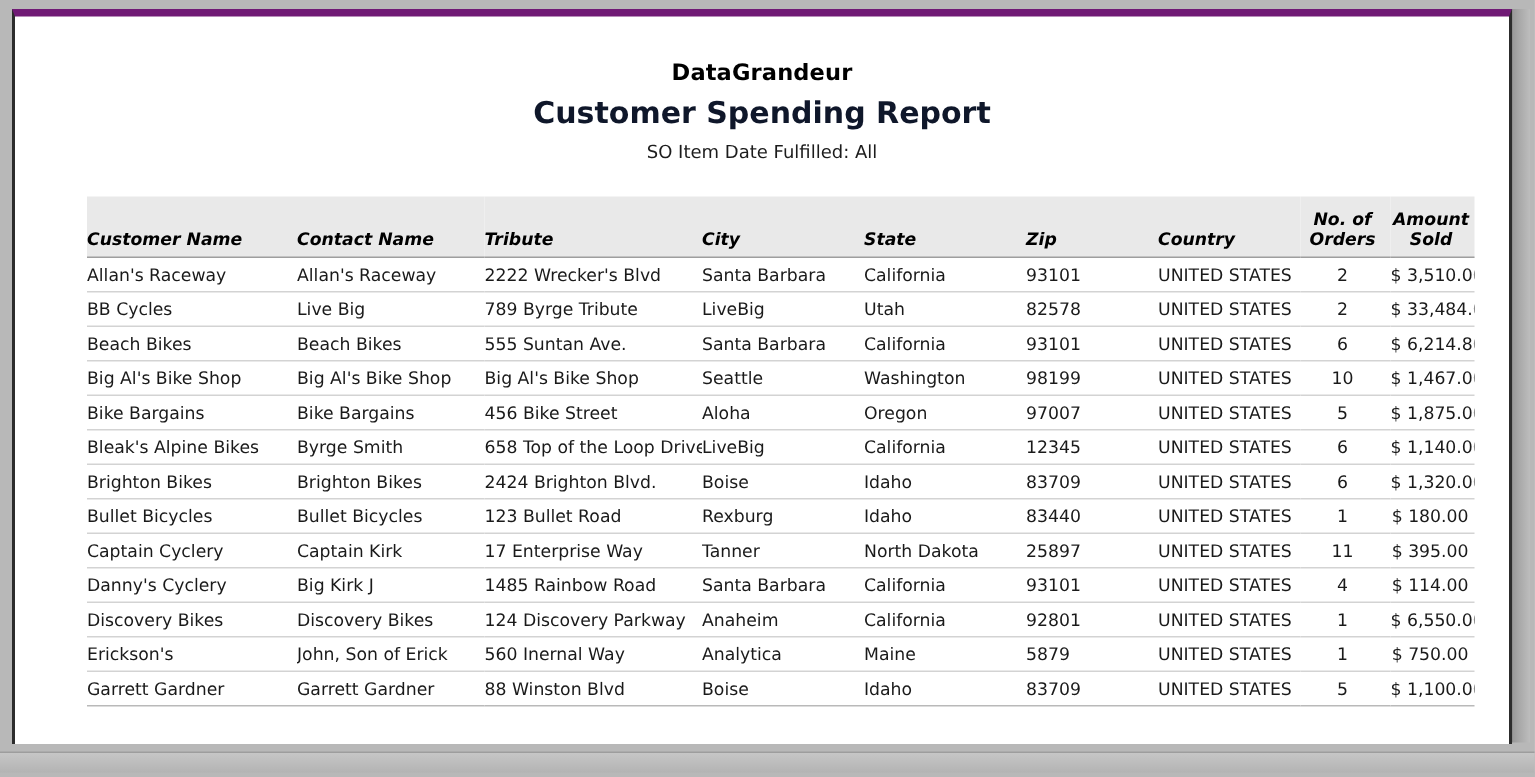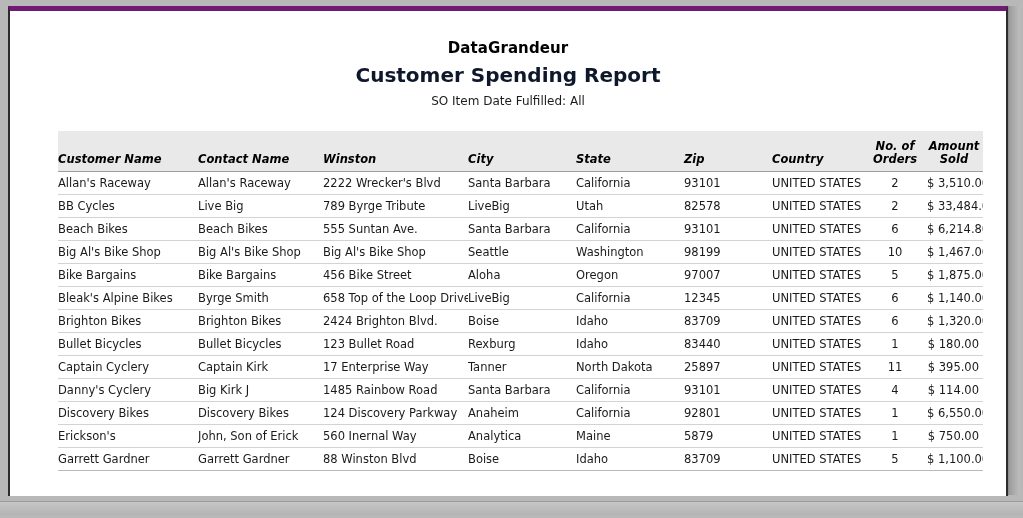--- a/index.html
+++ b/index.html
@@ -171,21 +171,21 @@
           <col class="c-state">
           <col class="c-zip">
           <col class="c-country">
           <col class="c-orders">
           <col class="c-amount">
         </colgroup>
         <thead>
           <tr>
             <th>Customer Name</th>
             <th>Contact Name</th>
-            <th>Winston</th>
+            <th>Tribute</th>
             <th>City</th>
             <th>State</th>
             <th>Zip</th>
             <th>Country</th>
             <th class="center">No. of Orders</th>
             <th class="right">Amount Sold</th>
           </tr>
         </thead>
         <tbody id="table-body">
             <tr>

